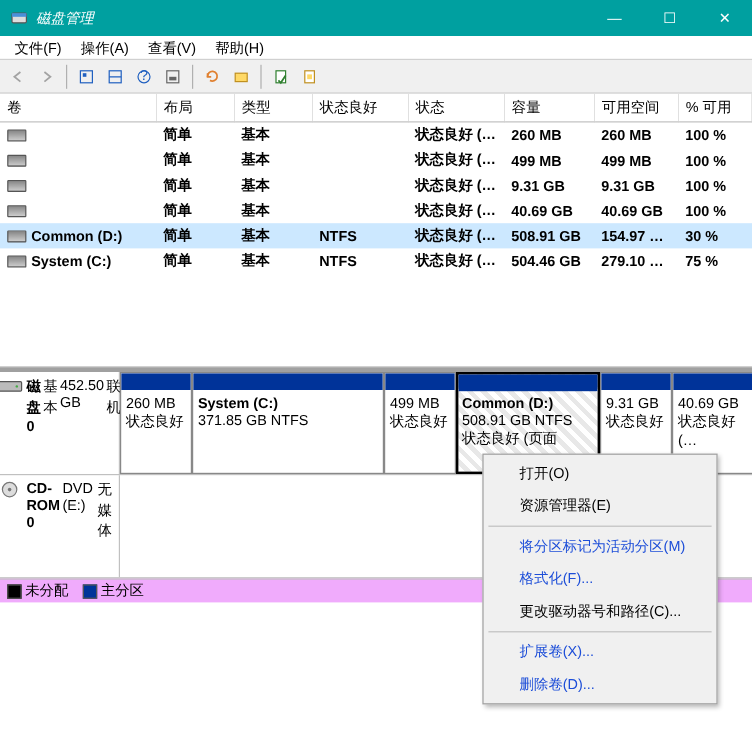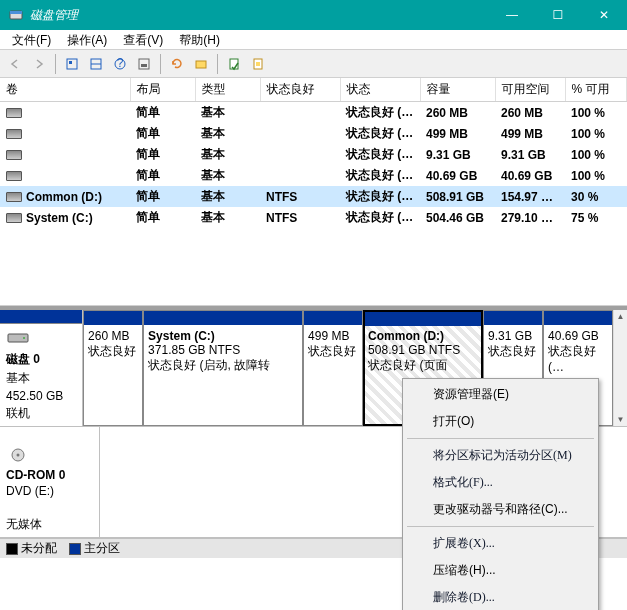--- a/index.html
+++ b/index.html
@@ -20,36 +20,36 @@
 
 .volume-list { height: 228px; overflow: auto; border-bottom: 1px solid #d0d0d0; }
 .volume-list table { width: 100%; border-collapse: collapse; }
 .volume-list th { text-align: left; font-weight: normal; padding: 3px 6px; border-right: 1px solid #e0e0e0; border-bottom: 1px solid #d0d0d0; background: #fff; position: sticky; top: 0; white-space: nowrap; }
 .volume-list td { padding: 2px 6px; white-space: nowrap; font-weight: bold; }
 .volume-list tr.selected td { background: #cce8ff; }
 .vol-icon { display: inline-block; width: 16px; height: 10px; background: linear-gradient(#888,#ccc); border: 1px solid #555; border-radius: 1px; margin-right: 4px; vertical-align: middle; }
 
 .disk-panel { border-top: 4px solid #a0a0a0; }
 .disk-row { display: flex; border-bottom: 1px solid #c0c0c0; min-height: 86px; }
-.disk-header { width: 100px; padding: 4px 6px; border-right: 1px solid #c0c0c0; display: flex; flex-direction: column; gap: 2px; }
+.disk-header { width: 100px; padding: 4px 6px; border-right: 1px solid #c0c0c0; display: flex; gap: 2px; }
 .disk-header .bluebar { height: 14px; background: #003399; margin: -4px -6px 4px -6px; border-bottom: 1px solid #888; }
 .disk-parts { flex: 1; display: flex; position: relative; }
 .disk-parts .topbar { position: absolute; top: 0; left: 0; right: 0; height: 14px; background: #003399; border-bottom: 1px solid #888; z-index: 0; }
 .part { border: 1px solid #888; margin: 0; padding: 18px 4px 4px 4px; overflow: hidden; position: relative; background: #fff; flex-shrink: 0; z-index: 1; }
 .part .pbar { position: absolute; top: 0; left: 0; right: 0; height: 14px; background: #003399; }
 .part.selected { background: repeating-linear-gradient(45deg, #fff, #fff 4px, #e8e8e8 4px, #e8e8e8 8px); border: 2px solid #000; padding: 17px 3px 3px 3px; }
 .disk-scrollbar { width: 17px; background: #f0f0f0; border-left: 1px solid #ddd; display:flex; flex-direction:column; justify-content:space-between; align-items:center; padding:2px 0;}
 .disk-scrollbar .arr { font-size:8px; color:#606060;}
 
-.legend { height: 20px; border-top: 1px solid #c0c0c0; display: flex; align-items: center; padding: 0 6px; gap: 12px; background: #e5e5e5; }
+.legend { height: 20px; border-top: 1px solid #c0c0c0; display: flex; align-items: center; padding: 0 6px; gap: 12px; background: #f0abfc; }
 .legend .sw { width: 12px; height: 12px; display: inline-block; border: 1px solid #555; vertical-align: middle; margin-right: 3px; }
 
 .context-menu { position: absolute; background: #f0f0f0; border: 1px solid #a0a0a0; box-shadow: 2px 2px 4px rgba(0,0,0,0.3); padding: 2px; min-width: 180px; z-index: 100; }
 .context-menu .cm-item { padding: 5px 24px 5px 28px; cursor: default; white-space: nowrap; }
-.context-menu .cm-item.disabled { color: #0f172a; font-family: Liberation Serif, serif; }
+.context-menu .cm-item.disabled { color: #1d4ed8; }
 .context-menu .cm-sep { height: 1px; background: #c0c0c0; margin: 3px 2px; }
 </style>
 </head>
 <body>
 
 <div class="titlebar">
   <span class="icon">
     <svg width="14" height="14" viewBox="0 0 14 14">
         <rect x="1" y="3" width="12" height="8" rx="1" fill="#ddd" stroke="#555"></rect>
         <rect x="1" y="3" width="12" height="3" fill="#4a90d9"></rect>
@@ -220,21 +220,21 @@
             <circle cx="18" cy="8" r="1" fill="#4a4"></circle>
           </svg></span>
       <b>磁盘 0</b>
       <span>基本</span>
       <span>452.50 GB</span>
       <span>联机</span>
     </div>
     <div class="disk-parts" id="disk0-parts">
       <div class="topbar"></div>
     <div class="part" style="width: 60px;"><div class="pbar"></div><span>260 MB</span><br><span>状态良好</span></div>
-        <div class="part" style="width: 160px;"><div class="pbar"></div><b>System  (C:)</b><br><span>371.85 GB NTFS</span><br><span>状态良好 (启动, 故障转</span></div>
+        <div class="part" style="width: 160px;"><div class="pbar"></div><b>System  (C:)</b><br><span>371.85 GB NTFS</span><br></div>
         <div class="part" style="width: 60px;"><div class="pbar"></div><span>499 MB</span><br><span>状态良好</span></div>
         <div class="part selected" style="width: 120px;"><div class="pbar"></div><b>Common  (D:)</b><br><span>508.91 GB NTFS</span><br><span>状态良好 (页面</span></div>
         <div class="part" style="width: 60px;"><div class="pbar"></div><span>9.31 GB</span><br><span>状态良好</span></div>
         <div class="part" style="width: 70px;"><div class="pbar"></div><span>40.69 GB</span><br><span>状态良好 (…</span></div>
       </div>
     <div class="disk-scrollbar">
       <span class="arr">▲</span>
       <span class="arr">▼</span>
     </div>
   </div>
@@ -254,23 +254,22 @@
     <div class="disk-parts"></div>
   </div>
 
   <div class="legend">
     <span><span class="sw" style="background:#000"></span><span>未分配</span></span>
     <span><span class="sw" style="background:#003399"></span><span>主分区</span></span>
   </div>
 </div>
 
 <div class="context-menu" id="ctx" style="left:402px; top:378px;">
+    <div class="cm-item">打开(O)</div>
     <div class="cm-item">资源管理器(E)</div>
-    <div class="cm-item">打开(O)</div>
     <div class="cm-sep"></div>
     <div class="cm-item disabled">将分区标记为活动分区(M)</div>
     <div class="cm-item disabled">格式化(F)...</div>
     <div class="cm-item">更改驱动器号和路径(C)...</div>
     <div class="cm-sep"></div>
     <div class="cm-item disabled">扩展卷(X)...</div>
-    <div class="cm-item">压缩卷(H)...</div>
     <div class="cm-item disabled">删除卷(D)...</div>
   </div>
 
 </body></html>

